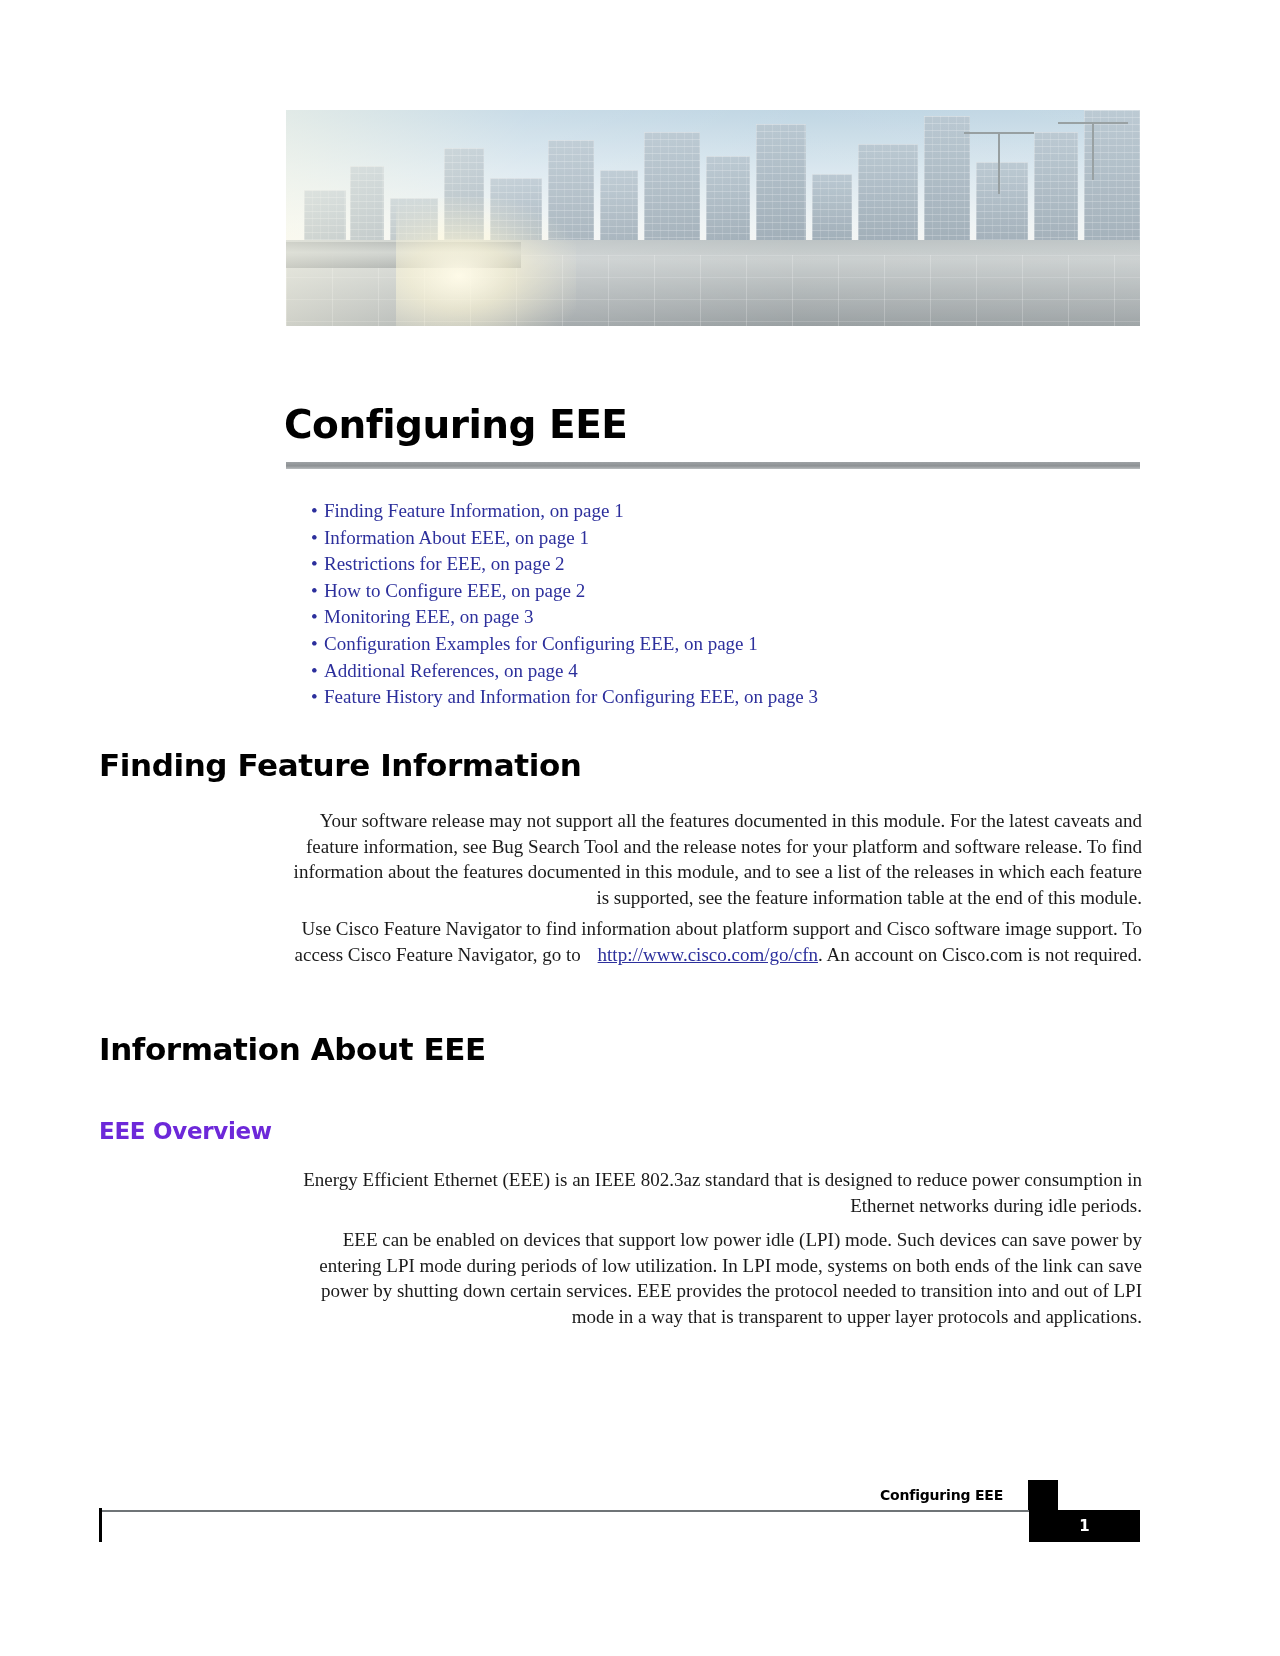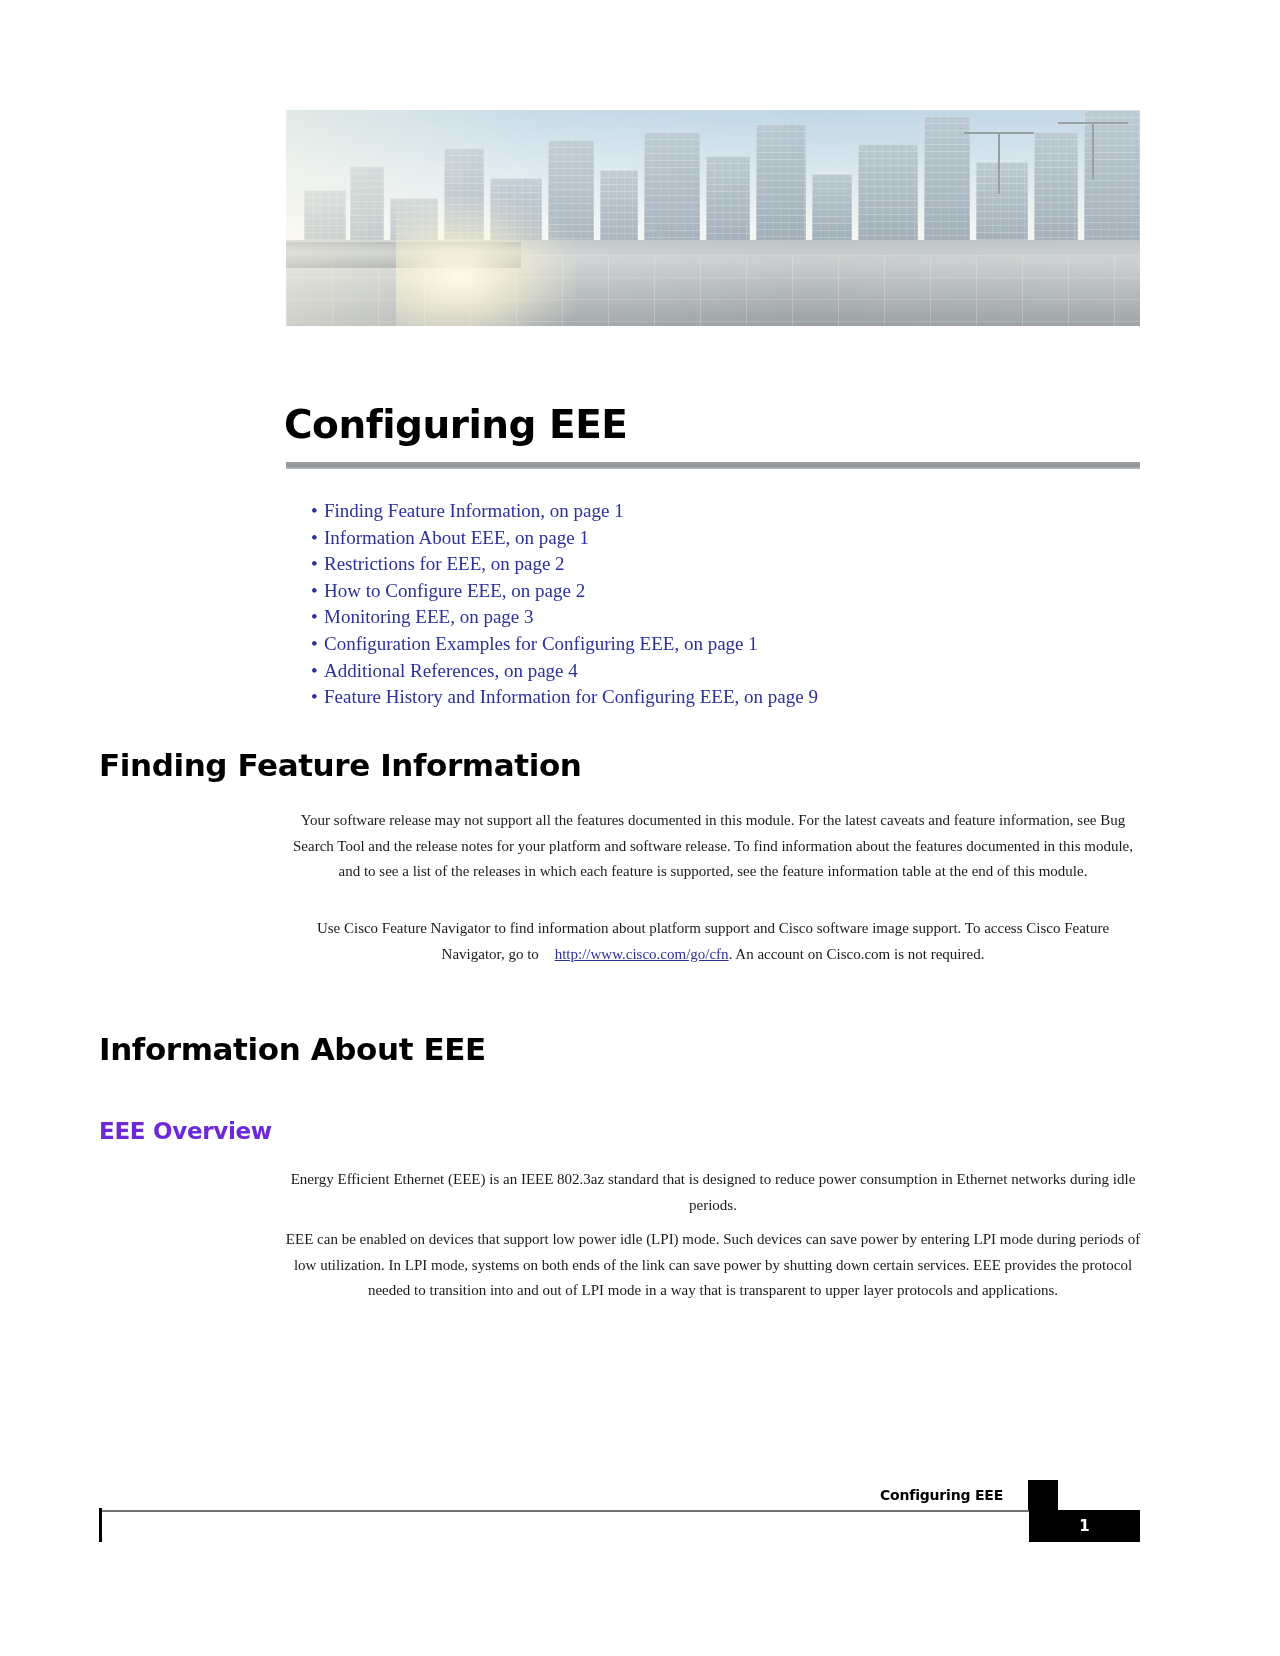--- a/index.html
+++ b/index.html
@@ -140,24 +140,24 @@
     letter-spacing: -0.3px;
     color: #6d28d9;
     line-height: 1;
   }
 
   
   .para {
     position: absolute;
     left: 284px;
     width: 858px;
-    font-size: 15px;
+    font-size: 19px;
     line-height: 25.5px;
     color: #1a1a1a;
-    text-align: center;
+    text-align: right;
   }
   .para a, .inline-link {
     color: #2c2f9c;
     text-decoration: underline;
     margin-left: 12px;
   }
 
   
   .footer-title {
     position: absolute;
@@ -268,21 +268,21 @@
     <div class="toc-item">
       <span class="toc-bullet">•</span><span>Monitoring EEE, on page 3</span>
     </div>
     <div class="toc-item">
       <span class="toc-bullet">•</span><span>Configuration Examples for Configuring EEE, on page 1</span>
     </div>
     <div class="toc-item">
       <span class="toc-bullet">•</span><span>Additional References, on page 4</span>
     </div>
     <div class="toc-item">
-      <span class="toc-bullet">•</span><span>Feature History and Information for Configuring EEE, on page 9</span>
+      <span class="toc-bullet">•</span><span>Feature History and Information for Configuring EEE, on page 3</span>
     </div>
   </div>
 
   <div class="h1" style="top:750px;">Finding Feature Information</div>
 
   <div class="para" style="top:808px;">Your software release may not support all the features documented in this module. For the latest caveats and feature information, see Bug Search Tool and the release notes for your platform and software release. To find information about the features documented in this module, and to see a list of the releases in which each feature is supported, see the feature information table at the end of this module.</div>
 
   <div class="para" style="top:916px;">
     <span>Use Cisco Feature Navigator to find information about platform support and Cisco software image support. To access Cisco Feature Navigator, go to </span><span class="inline-link">http://www.cisco.com/go/cfn</span><span>. An account on Cisco.com is not required.</span>
   </div>

